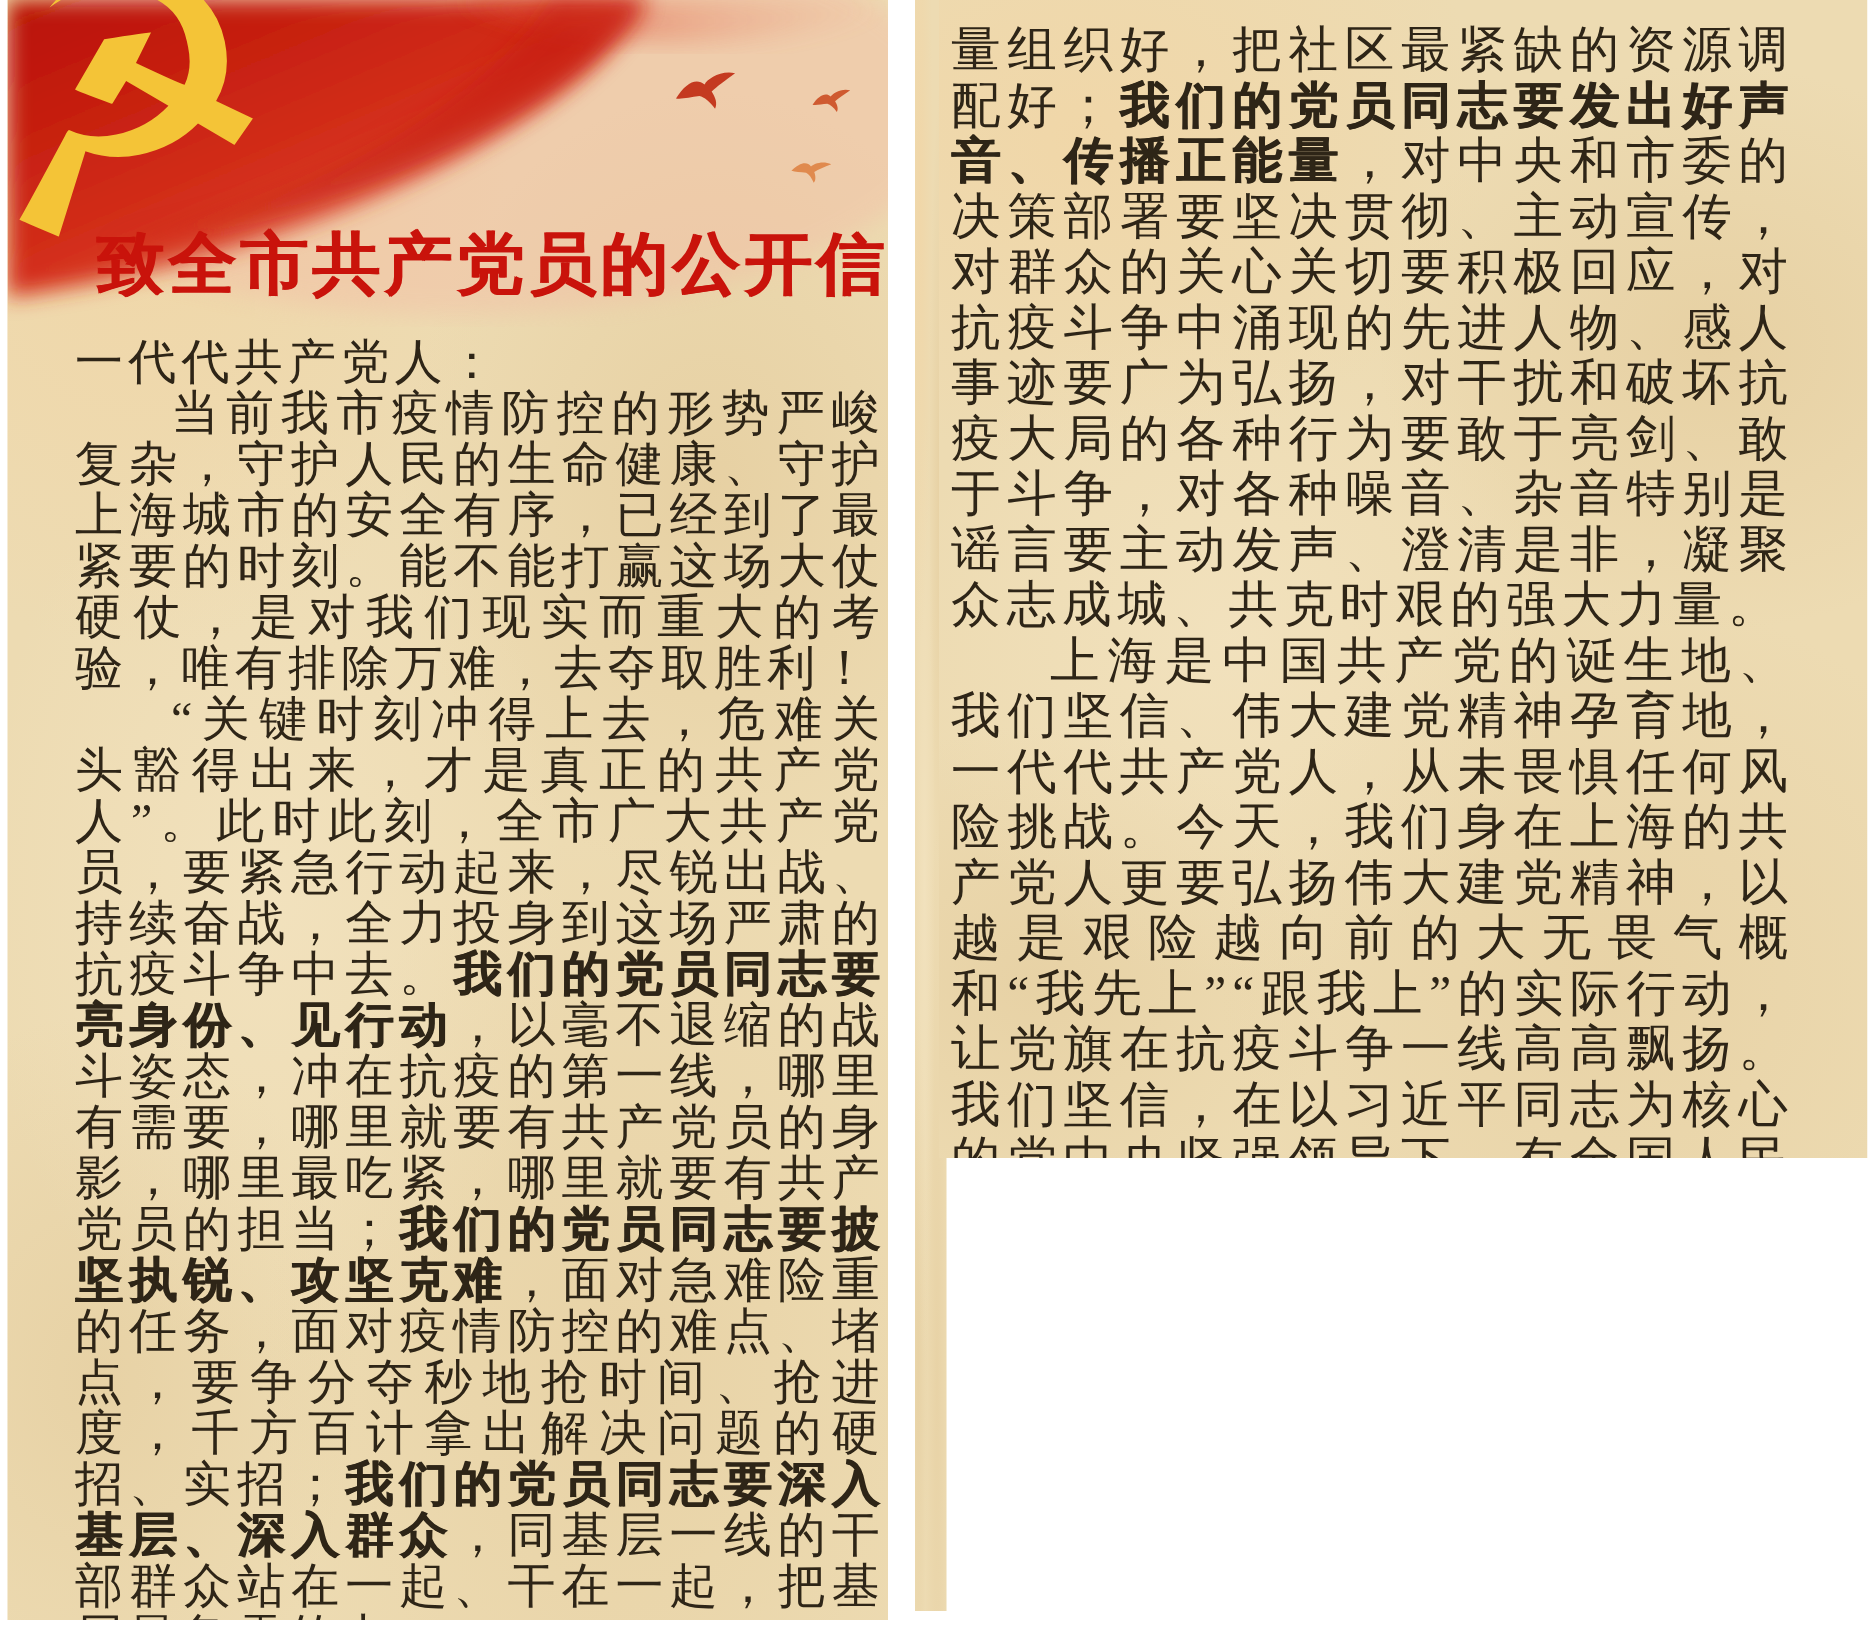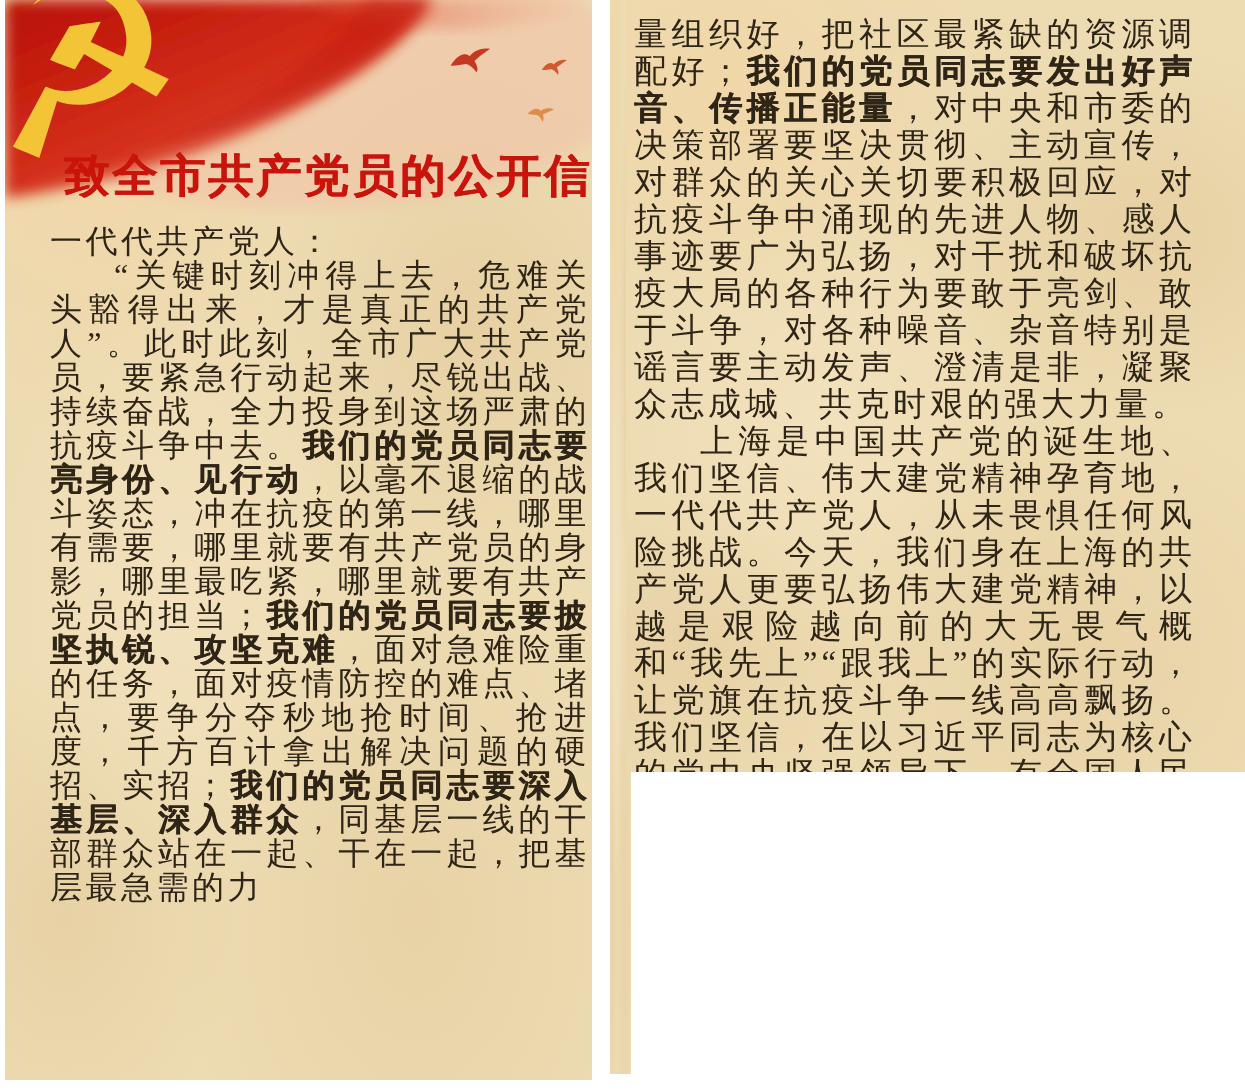--- a/index.html
+++ b/index.html
@@ -83,20 +83,21 @@
       </g>
       <g transform="translate(524,104) rotate(8)">
         <path d="M0 15 C7 6 14 3 19 8 C21 5 30 0 39 3 C32 7 27 10 23 13 C25 17 26 21 24 24 C21 19 18 16 15 15 C9 15 4 16 0 15 Z" fill="#e08a4e" transform="scale(0.66)"></path>
       </g>
     </svg>
 
     <div class="title">致全市共产党员的公开信</div>
 
     <div class="bodytext" id="body-left">
         <p><span>一代代共产党人：</span></p>
+        <p class="indent"><span>当前我市疫情防控的形势严峻复杂，守护人民的生命健康、守护上海城市的安全有序，已经到了最紧要的时刻。能不能打赢这场大仗硬仗，是对我们现实而重大的考验，唯有排除万难，去夺取胜利！</span></p>
         <p class="indent"><span>“关键时刻冲得上去，危难关头豁得出来，才是真正的共产党人”。此时此刻，全市广大共产党员，要紧急行动起来，尽锐出战、持续奋战，全力投身到这场严肃的抗疫斗争中去。</span><span class="b">我们的党员同志要亮身份、见行动</span><span>，以毫不退缩的战斗姿态，冲在抗疫的第一线，哪里有需要，哪里就要有共产党员的身影，哪里最吃紧，哪里就要有共产党员的担当；</span><span class="b">我们的党员同志要披坚执锐、攻坚克难</span><span>，面对急难险重的任务，面对疫情防控的难点、堵点，要争分夺秒地抢时间、抢进度，千方百计拿出解决问题的硬招、实招；</span><span class="b">我们的党员同志要深入基层、深入群众</span><span>，同基层一线的干部群众站在一起、干在一起，把基层最急需的力</span></p>
       </div>
   </div>
 
   <div class="panel" id="panel-sliver"></div>
 
   <div class="panel" id="panel-right">
     <div class="bodytext" id="body-right">
     <p><span>量组织好，把社区最紧缺的资源调配好；</span><span class="b">我们的党员同志要发出好声音、传播正能量</span><span>，对中央和市委的决策部署要坚决贯彻、主动宣传，对群众的关心关切要积极回应，对抗疫斗争中涌现的先进人物、感人事迹要广为弘扬，对干扰和破坏抗疫大局的各种行为要敢于亮剑、敢于斗争，对各种噪音、杂音特别是谣言要主动发声、澄清是非，凝聚众志成城、共克时艰的强大力量。</span></p>
         <p class="indent"><span>上海是中国共产党的诞生地、我们坚信、伟大建党精神孕育地，一代代共产党人，从未畏惧任何风险挑战。今天，我们身在上海的共产党人更要弘扬伟大建党精神，以越是艰险越向前的大无畏气概和“我先上”“跟我上”的实际行动，让党旗在抗疫斗争一线高高飘扬。我们坚信，在以习近平同志为核心的党中央坚强领导下，有全国人民的大力支援，有广大党员冲锋在前，任何困难都难不住、压不垮英雄的上海人民，胜利一定属于这座光荣的城市。</span></p>

